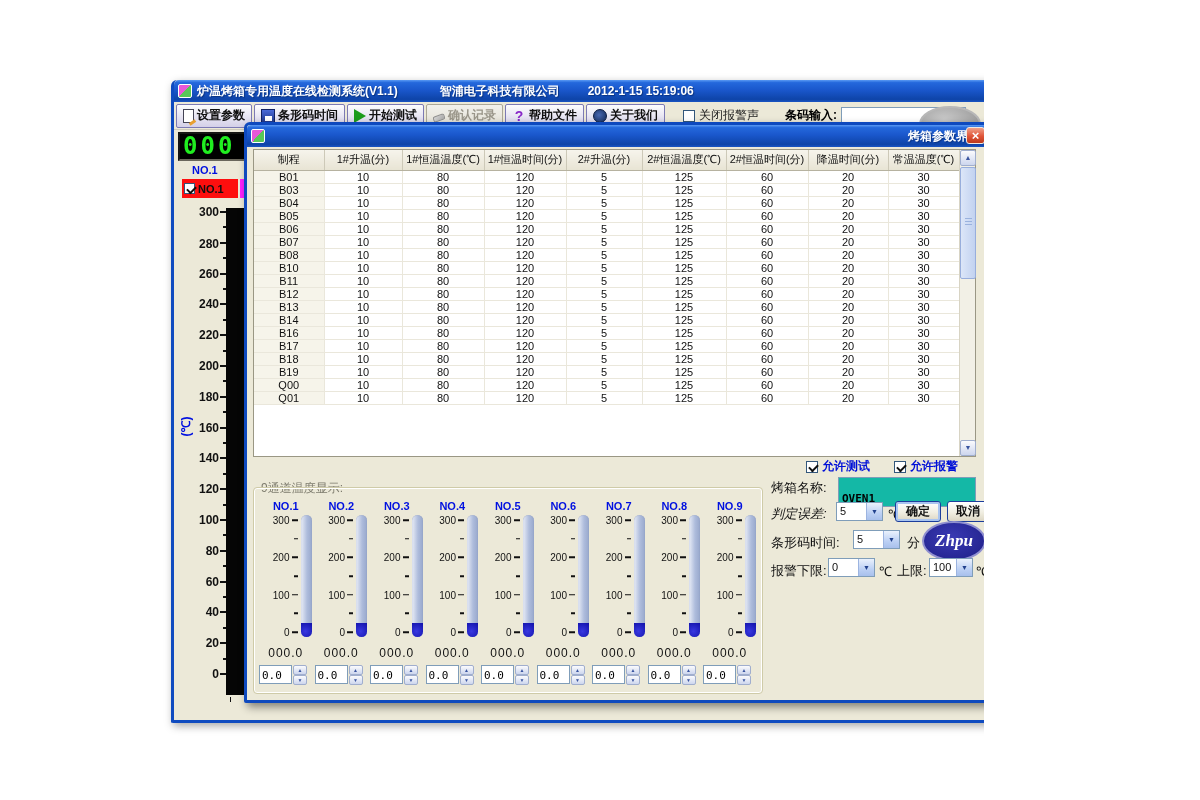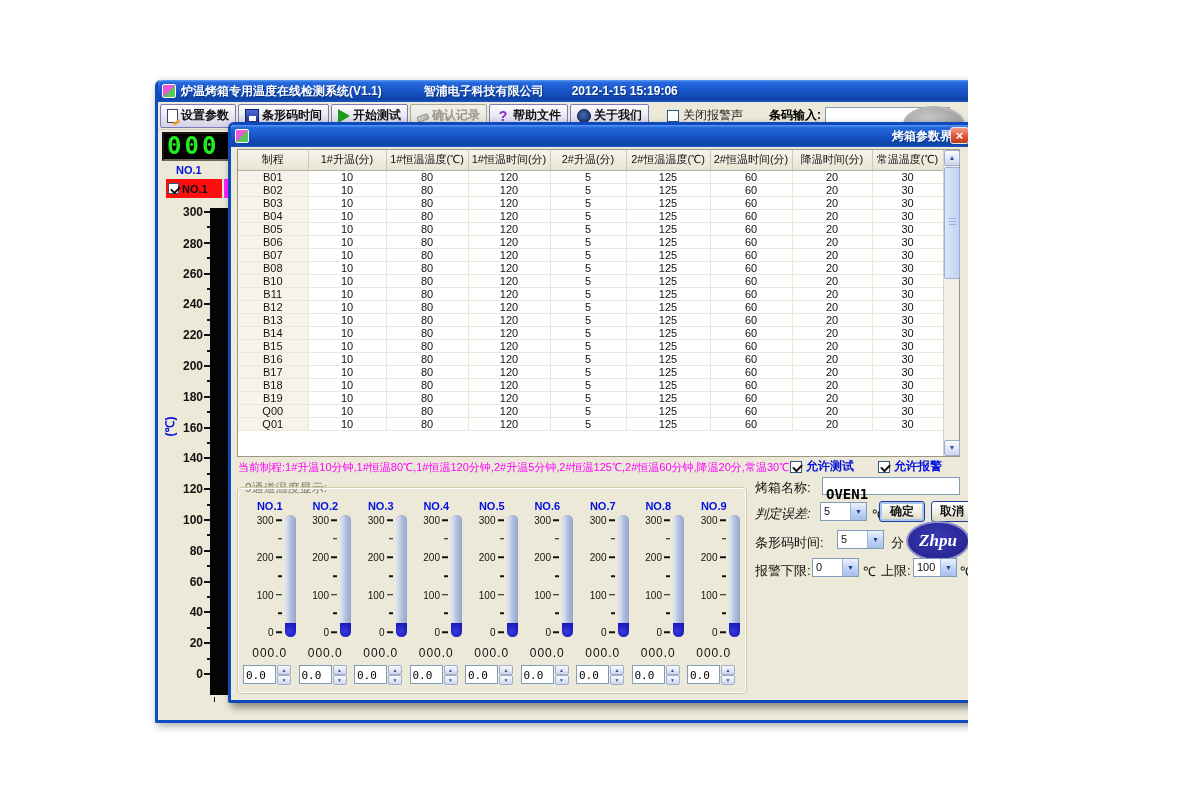--- a/index.html
+++ b/index.html
@@ -1,17 +1,17 @@
 <!DOCTYPE html>
 <html><head>
 <meta charset="utf-8">
 <style>
   * { box-sizing: border-box; margin: 0; padding: 0; }
   html,body { width:1200px; height:800px; background:#FFFFFF; font-family:"Liberation Sans", sans-serif; }
-  .stage { position:relative; width:968px; height:800px; overflow:hidden; }
+  .stage { position:relative; width:968px; height:800px; overflow:hidden;margin-left:16px; }
 
   
   .main-window { position:absolute; left:155px; top:80px; width:890px; height:643px;
     background:#ECE9D8; border:3px solid #0F4BC0; border-top:none; border-radius:6px 6px 2px 2px;
     box-shadow:2px 3px 8px rgba(0,0,0,.35); }
   .titlebar { position:relative; height:22px; border-radius:5px 5px 0 0;
     background:linear-gradient(180deg,#5A9AF4 0%,#2468DC 12%,#1A57CC 45%,#0E44A8 88%,#1A55C4 100%);
     color:#fff; display:flex; align-items:center; padding:0 4px; }
   .titlebar .app-icon { width:14px; height:14px; margin-right:5px; border-radius:2px;
     background:linear-gradient(135deg,#E858D8 0 50%,#58C858 50% 100%); border:1px solid #fff; flex:0 0 14px;}
@@ -107,21 +107,21 @@
   .sc-thumb::after { content:""; position:absolute; left:4px; top:50px; width:7px; height:7px;
     background:repeating-linear-gradient(180deg,#9AB2DE 0 1px,transparent 1px 3px); }
 
   
   .proc-text { position:absolute; left:7px; top:313px; font-size:11px; color:#FF00FF; white-space:nowrap; }
   .allow-cb { position:absolute; top:311px; display:flex; gap:4px; align-items:center;
     font-size:12px; font-weight:bold; color:#0010D8; }
   .allow-cb.t1 { left:559px; } .allow-cb.t2 { left:647px; }
 
   .fld-label { position:absolute; font-size:13px; color:#111; white-space:nowrap; }
-  .sunken { background:#ffffff; border:1px solid #7F9DB9; font-size:14px; padding:8px 3px;
+  .sunken { background:#14b8a6; border:1px solid #7F9DB9; font-size:11px; padding:14px 3px;
     font-family:"DejaVu Sans Mono", monospace; }
   .oven-input { position:absolute; left:591px; top:330px; width:138px; height:18px; font-weight:bold; }
 
   
   .dd { position:absolute; height:19px; background:#fff; border:1px solid #7F9DB9; display:flex; }
   .dd-val { flex:1; font-size:11px; padding:2px 0 0 3px; color:#111; }
   .dd-btn { width:16px; height:100%; background:linear-gradient(180deg,#EAF1FC,#BCD0F4 60%,#A8C0EC);
     border-left:1px solid #9CB4E0; color:#20408C; font-size:7px; text-align:center; line-height:17px; }
   .dd-btn::before { content:"▼"; }
   .unit { position:absolute; font-size:13px; color:#111; }
@@ -323,31 +323,20 @@
                   <td>10</td>
                   <td>80</td>
                   <td>120</td>
                   <td>5</td>
                   <td>125</td>
                   <td>60</td>
                   <td>20</td>
                   <td>30</td>
                 </tr>
                 <tr class="prow">
-                  <td class="rowid">B02</td>
-                  <td>10</td>
-                  <td>80</td>
-                  <td>120</td>
-                  <td>5</td>
-                  <td>125</td>
-                  <td>60</td>
-                  <td>20</td>
-                  <td>30</td>
-                </tr>
-                <tr class="prow">
                   <td class="rowid">B03</td>
                   <td>10</td>
                   <td>80</td>
                   <td>120</td>
                   <td>5</td>
                   <td>125</td>
                   <td>60</td>
                   <td>20</td>
                   <td>30</td>
                 </tr>
@@ -445,31 +434,20 @@
                   <td>80</td>
                   <td>120</td>
                   <td>5</td>
                   <td>125</td>
                   <td>60</td>
                   <td>20</td>
                   <td>30</td>
                 </tr>
                 <tr class="prow">
                   <td class="rowid">B14</td>
-                  <td>10</td>
-                  <td>80</td>
-                  <td>120</td>
-                  <td>5</td>
-                  <td>125</td>
-                  <td>60</td>
-                  <td>20</td>
-                  <td>30</td>
-                </tr>
-                <tr class="prow">
-                  <td class="rowid">B15</td>
                   <td>10</td>
                   <td>80</td>
                   <td>120</td>
                   <td>5</td>
                   <td>125</td>
                   <td>60</td>
                   <td>20</td>
                   <td>30</td>
                 </tr>
                 <tr class="prow">
@@ -540,21 +518,20 @@
                 </tr>
               </tbody>
           </table>
           <div class="vscroll">
             <div class="sc-btn up">▲</div>
             <div class="sc-thumb"></div>
             <div class="sc-btn dn">▼</div>
           </div>
         </div>
 
-        <div class="proc-text">当前制程:1#升温10分钟,1#恒温80℃,1#恒温120分钟,2#升温5分钟,2#恒温125℃,2#恒温60分钟,降温20分,常温30℃</div>
         <div class="allow-cb t1">
           <span class="cb checked"></span>
           <span>允许测试</span>
         </div>
         <div class="allow-cb t2">
           <span class="cb checked"></span>
           <span>允许报警</span>
         </div>
 
         <div class="fld-label" style="left:524px; top:332px;">烤箱名称:</div>

